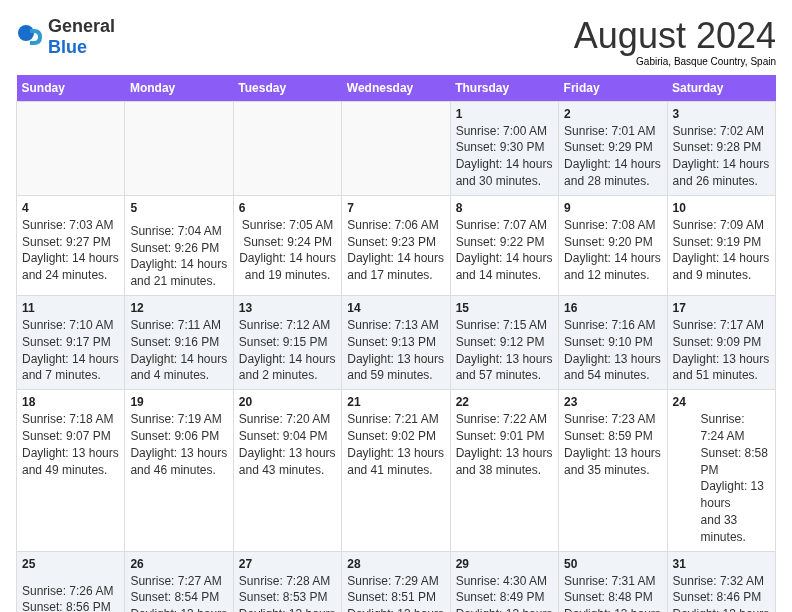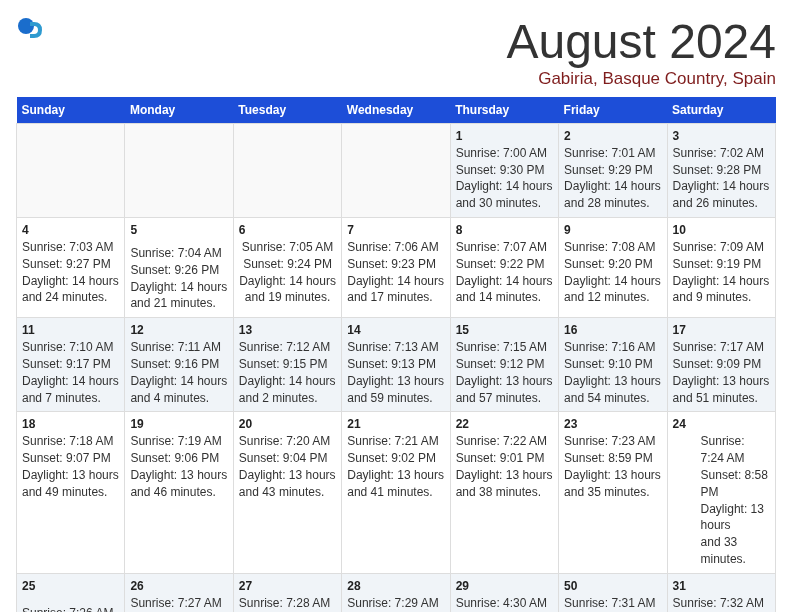--- a/index.html
+++ b/index.html
@@ -32,36 +32,36 @@
       color: #1a6dcc;
     }
     .logo-icon {
       width: 28px;
       height: 28px;
     }
     .title-area {
       text-align: right;
     }
     .main-title {
-      font-size: 48px;
+      font-size: 36px;
       font-weight: normal;
       color: #333;
       line-height: 1.1;
     }
     .subtitle {
-      font-size: 17px;
-      color: #7f1d1d;
+      font-size: 10px;
+      color: #000000;
     }
     table {
       width: 100%;
       border-collapse: collapse;
       font-size: 11px;
     }
     thead tr th {
-      background-color: #1d4ed8;
+      background-color: #8b5cf6;
       color: #fff;
       text-align: left;
       padding: 6px 5px;
       font-size: 12px;
       font-weight: bold;
     }
     tbody tr td {
       vertical-align: top;
       padding: 5px 5px;
       border: 1px solid #ddd;
@@ -91,20 +91,24 @@
   </style>
 </head>
 <body>
 
 <div class="header-area">
   <div class="logo">
     <svg class="logo-icon" viewBox="0 0 28 28" xmlns="http://www.w3.org/2000/svg">
       <circle cx="10" cy="10" r="8" fill="#1a6dcc"></circle>
       <path d="M18 6 Q26 6 26 14 Q26 22 18 22 L14 22 L14 18 L18 18 Q22 18 22 14 Q22 10 18 10 L14 10 L14 6 Z" fill="#2e9ad0"></path>
     </svg>
+    <div>
+      <span class="logo-text-general">General</span><br>
+      <span class="logo-text-blue">Blue</span>
+    </div>
   </div>
   <div class="title-area">
     <div class="main-title">August 2024</div>
     <div class="subtitle">Gabiria, Basque Country, Spain</div>
   </div>
 </div>
 
 <table>
   <thead>
     <tr>

